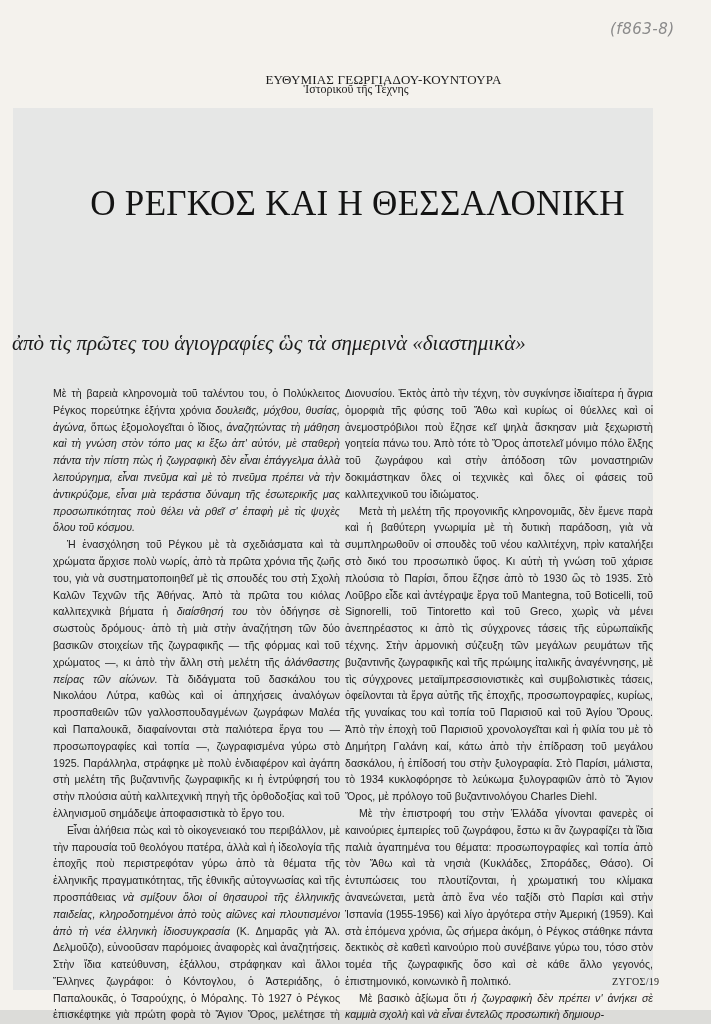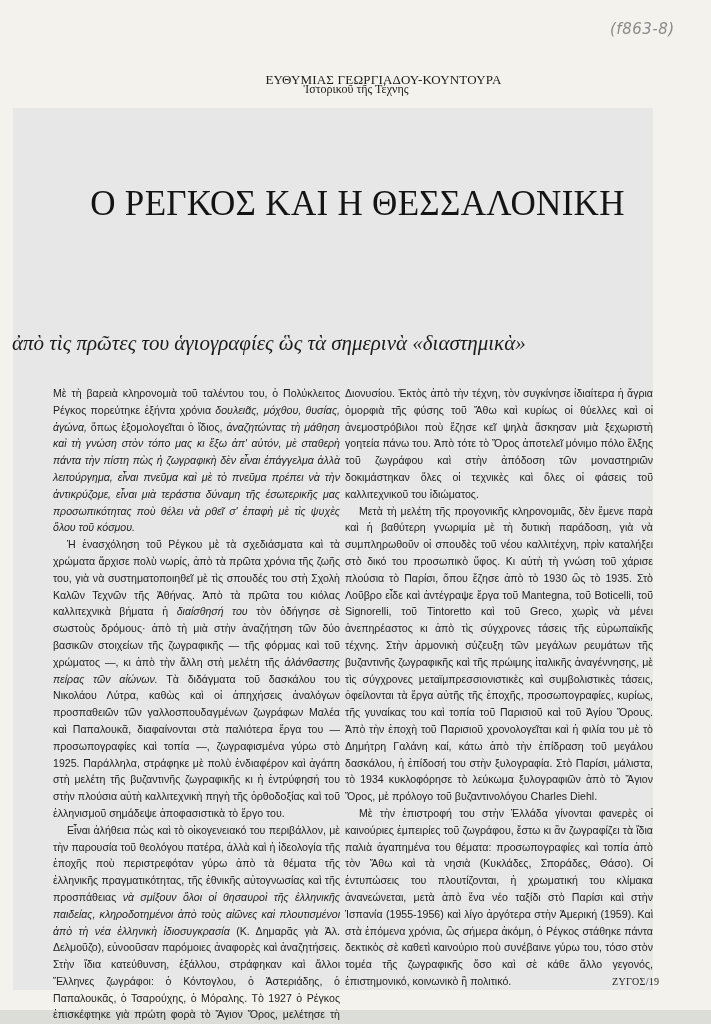--- a/index.html
+++ b/index.html
@@ -81,15 +81,16 @@
 <div class="col col-left">
   <p><span>Μὲ τὴ βαρειὰ κληρονομιὰ τοῦ ταλέντου του, ὁ Πολύκλειτος Ρέγκος πορεύτηκε ἑξήντα χρόνια </span><em>δουλειᾶς, μόχθου, θυσίας, ἀγώνα,</em><span> ὅπως ἐξομολογεῖται ὁ ἴδιος, </span><em>ἀναζητώντας τὴ μάθηση καὶ τὴ γνώση στὸν τόπο μας κι ἔξω ἀπ' αὐτόν, μὲ σταθερὴ πάντα τὴν πίστη πὼς ἡ ζωγραφικὴ δὲν εἶναι ἐπάγγελμα ἀλλὰ λειτούργημα, εἶναι πνεῦμα καὶ μὲ τὸ πνεῦμα πρέπει νὰ τὴν ἀντικρύζομε, εἶναι μιὰ τεράστια δύναμη τῆς ἐσωτερικῆς μας προσωπικότητας ποὺ θέλει νὰ ρθεῖ σ' ἐπαφὴ μὲ τὶς ψυχὲς ὅλου τοῦ κόσμου.</em></p>
   <p class="indent gap"><span>Ἡ ἐνασχόληση τοῦ Ρέγκου μὲ τὰ σχεδιάσματα καὶ τὰ χρώματα ἄρχισε πολὺ νωρίς, ἀπὸ τὰ πρῶτα χρόνια τῆς ζωῆς του, γιὰ νὰ συστηματοποιηθεῖ μὲ τὶς σπουδές του στὴ Σχολὴ Καλῶν Τεχνῶν τῆς Ἀθήνας. Ἀπὸ τὰ πρῶτα του κιόλας καλλιτεχνικὰ βήματα ἡ </span><em>διαίσθησή του</em><span> τὸν ὁδήγησε σὲ σωστοὺς δρόμους· ἀπὸ τὴ μιὰ στὴν ἀναζήτηση τῶν δύο βασικῶν στοιχείων τῆς ζωγραφικῆς — τῆς φόρμας καὶ τοῦ χρώματος —, κι ἀπὸ τὴν ἄλλη στὴ μελέτη τῆς </span><em>ἀλάνθαστης πείρας τῶν αἰώνων.</em><span> Τὰ διδάγματα τοῦ δασκάλου του Νικολάου Λύτρα, καθὼς καὶ οἱ ἀπηχήσεις ἀναλόγων προσπαθειῶν τῶν γαλλοσπουδαγμένων ζωγράφων Μαλέα καὶ Παπαλουκᾶ, διαφαίνονται στὰ παλιότερα ἔργα του — προσωπογραφίες καὶ τοπία —, ζωγραφισμένα γύρω στὸ 1925. Παράλληλα, στράφηκε μὲ πολὺ ἐνδιαφέρον καὶ ἀγάπη στὴ μελέτη τῆς βυζαντινῆς ζωγραφικῆς κι ἡ ἐντρύφησή του στὴν πλούσια αὐτὴ καλλιτεχνικὴ πηγὴ τῆς ὀρθοδοξίας καὶ τοῦ ἑλληνισμοῦ σημάδεψε ἀποφασιστικὰ τὸ ἔργο του.</span></p>
   <p class="indent"><span>Εἶναι ἀλήθεια πὼς καὶ τὸ οἰκογενειακό του περιβάλλον, μὲ τὴν παρουσία τοῦ θεολόγου πατέρα, ἀλλὰ καὶ ἡ ἰδεολογία τῆς ἐποχῆς ποὺ περιστρεφόταν γύρω ἀπὸ τὰ θέματα τῆς ἑλληνικῆς πραγματικότητας, τῆς ἐθνικῆς αὐτογνωσίας καὶ τῆς προσπάθειας </span><em>νὰ σμίξουν ὅλοι οἱ θησαυροὶ τῆς ἑλληνικῆς παιδείας, κληροδοτημένοι ἀπὸ τοὺς αἰῶνες καὶ πλουτισμένοι ἀπὸ τὴ νέα ἑλληνικὴ ἰδιοσυγκρασία</em><span> (Κ. Δημαρᾶς γιὰ Ἀλ. Δελμοῦζο), εὐνοοῦσαν παρόμοιες ἀναφορὲς καὶ ἀναζητήσεις. Στὴν ἴδια κατεύθυνση, ἐξάλλου, στράφηκαν καὶ ἄλλοι Ἕλληνες ζωγράφοι: ὁ Κόντογλου, ὁ Ἀστεριάδης, ὁ Παπαλουκᾶς, ὁ Τσαρούχης, ὁ Μόραλης. Τὸ 1927 ὁ Ρέγκος ἐπισκέφτηκε γιὰ πρώτη φορὰ τὸ Ἅγιον Ὄρος, μελέτησε τὴ βυζαντινὴ ζωγραφικὴ καὶ τὴν τεχνική της κι ἔκανε ἀντίγραφα τοιχογραφιῶν τοῦ Πρωτάτου, τοῦ Δοχειαρίου, τῆς Μονῆς</span></p>
 </div>
 
 <div class="col col-right">
   <p>Διονυσίου. Ἐκτὸς ἀπὸ τὴν τέχνη, τὸν συγκίνησε ἰδιαίτερα ἡ ἄγρια ὀμορφιὰ τῆς φύσης τοῦ Ἄθω καὶ κυρίως οἱ θύελλες καὶ οἱ ἀνεμοστρόβιλοι ποὺ ἔζησε κεῖ ψηλὰ ἄσκησαν μιὰ ξεχωριστὴ γοητεία πάνω του. Ἀπὸ τότε τὸ Ὄρος ἀποτελεῖ μόνιμο πόλο ἕλξης τοῦ ζωγράφου καὶ στὴν ἀπόδοση τῶν μοναστηριῶν δοκιμάστηκαν ὅλες οἱ τεχνικὲς καὶ ὅλες οἱ φάσεις τοῦ καλλιτεχνικοῦ του ἰδιώματος.</p>
   <p class="indent">Μετὰ τὴ μελέτη τῆς προγονικῆς κληρονομιᾶς, δὲν ἔμενε παρὰ καὶ ἡ βαθύτερη γνωριμία μὲ τὴ δυτικὴ παράδοση, γιὰ νὰ συμπληρωθοῦν οἱ σπουδὲς τοῦ νέου καλλιτέχνη, πρὶν καταλήξει στὸ δικό του προσωπικὸ ὕφος. Κι αὐτὴ τὴ γνώση τοῦ χάρισε πλούσια τὸ Παρίσι, ὅπου ἔζησε ἀπὸ τὸ 1930 ὣς τὸ 1935. Στὸ Λοῦβρο εἶδε καὶ ἀντέγραψε ἔργα τοῦ Mantegna, τοῦ Boticelli, τοῦ Signorelli, τοῦ Tintoretto καὶ τοῦ Greco, χωρὶς νὰ μένει ἀνεπηρέαστος κι ἀπὸ τὶς σύγχρονες τάσεις τῆς εὐρωπαϊκῆς τέχνης. Στὴν ἁρμονικὴ σύζευξη τῶν μεγάλων ρευμάτων τῆς βυζαντινῆς ζωγραφικῆς καὶ τῆς πρώιμης ἰταλικῆς ἀναγέννησης, μὲ τὶς σύγχρονες μεταϊμπρεσσιονιστικὲς καὶ συμβολιστικὲς τάσεις, ὀφείλονται τὰ ἔργα αὐτῆς τῆς ἐποχῆς, προσωπογραφίες, κυρίως, τῆς γυναίκας του καὶ τοπία τοῦ Παρισιοῦ καὶ τοῦ Ἁγίου Ὄρους. Ἀπὸ τὴν ἐποχὴ τοῦ Παρισιοῦ χρονολογεῖται καὶ ἡ φιλία του μὲ τὸ Δημήτρη Γαλάνη καί, κάτω ἀπὸ τὴν ἐπίδραση τοῦ μεγάλου δασκάλου, ἡ ἐπίδοσή του στὴν ξυλογραφία. Στὸ Παρίσι, μάλιστα, τὸ 1934 κυκλοφόρησε τὸ λεύκωμα ξυλογραφιῶν ἀπὸ τὸ Ἅγιον Ὄρος, μὲ πρόλογο τοῦ βυζαντινολόγου Charles Diehl.</p>
   <p class="indent">Μὲ τὴν ἐπιστροφή του στὴν Ἑλλάδα γίνονται φανερὲς οἱ καινούριες ἐμπειρίες τοῦ ζωγράφου, ἔστω κι ἂν ζωγραφίζει τὰ ἴδια παλιὰ ἀγαπημένα του θέματα: προσωπογραφίες καὶ τοπία ἀπὸ τὸν Ἄθω καὶ τὰ νησιὰ (Κυκλάδες, Σποράδες, Θάσο). Οἱ ἐντυπώσεις του πλουτίζονται, ἡ χρωματική του κλίμακα ἀνανεώνεται, μετὰ ἀπὸ ἕνα νέο ταξίδι στὸ Παρίσι καὶ στὴν Ἱσπανία (1955-1956) καὶ λίγο ἀργότερα στὴν Ἀμερική (1959). Καὶ στὰ ἑπόμενα χρόνια, ὣς σήμερα ἀκόμη, ὁ Ρέγκος στάθηκε πάντα δεκτικὸς σὲ καθετὶ καινούριο ποὺ συνέβαινε γύρω του, τόσο στὸν τομέα τῆς ζωγραφικῆς ὅσο καὶ σὲ κάθε ἄλλο γεγονός, ἐπιστημονικό, κοινωνικὸ ἢ πολιτικό.</p>
+  <p class="indent"><span>Μὲ βασικὸ ἀξίωμα ὅτι </span><em>ἡ ζωγραφικὴ δὲν πρέπει ν' ἀνήκει σὲ καμμιὰ σχολὴ</em><span> καὶ </span><em>νὰ εἶναι ἐντελῶς προσωπικὴ δημιουρ-</em></p>
 </div>
 
 <div class="footer">ΖΥΓΟΣ/19</div>
 
 </body></html>

